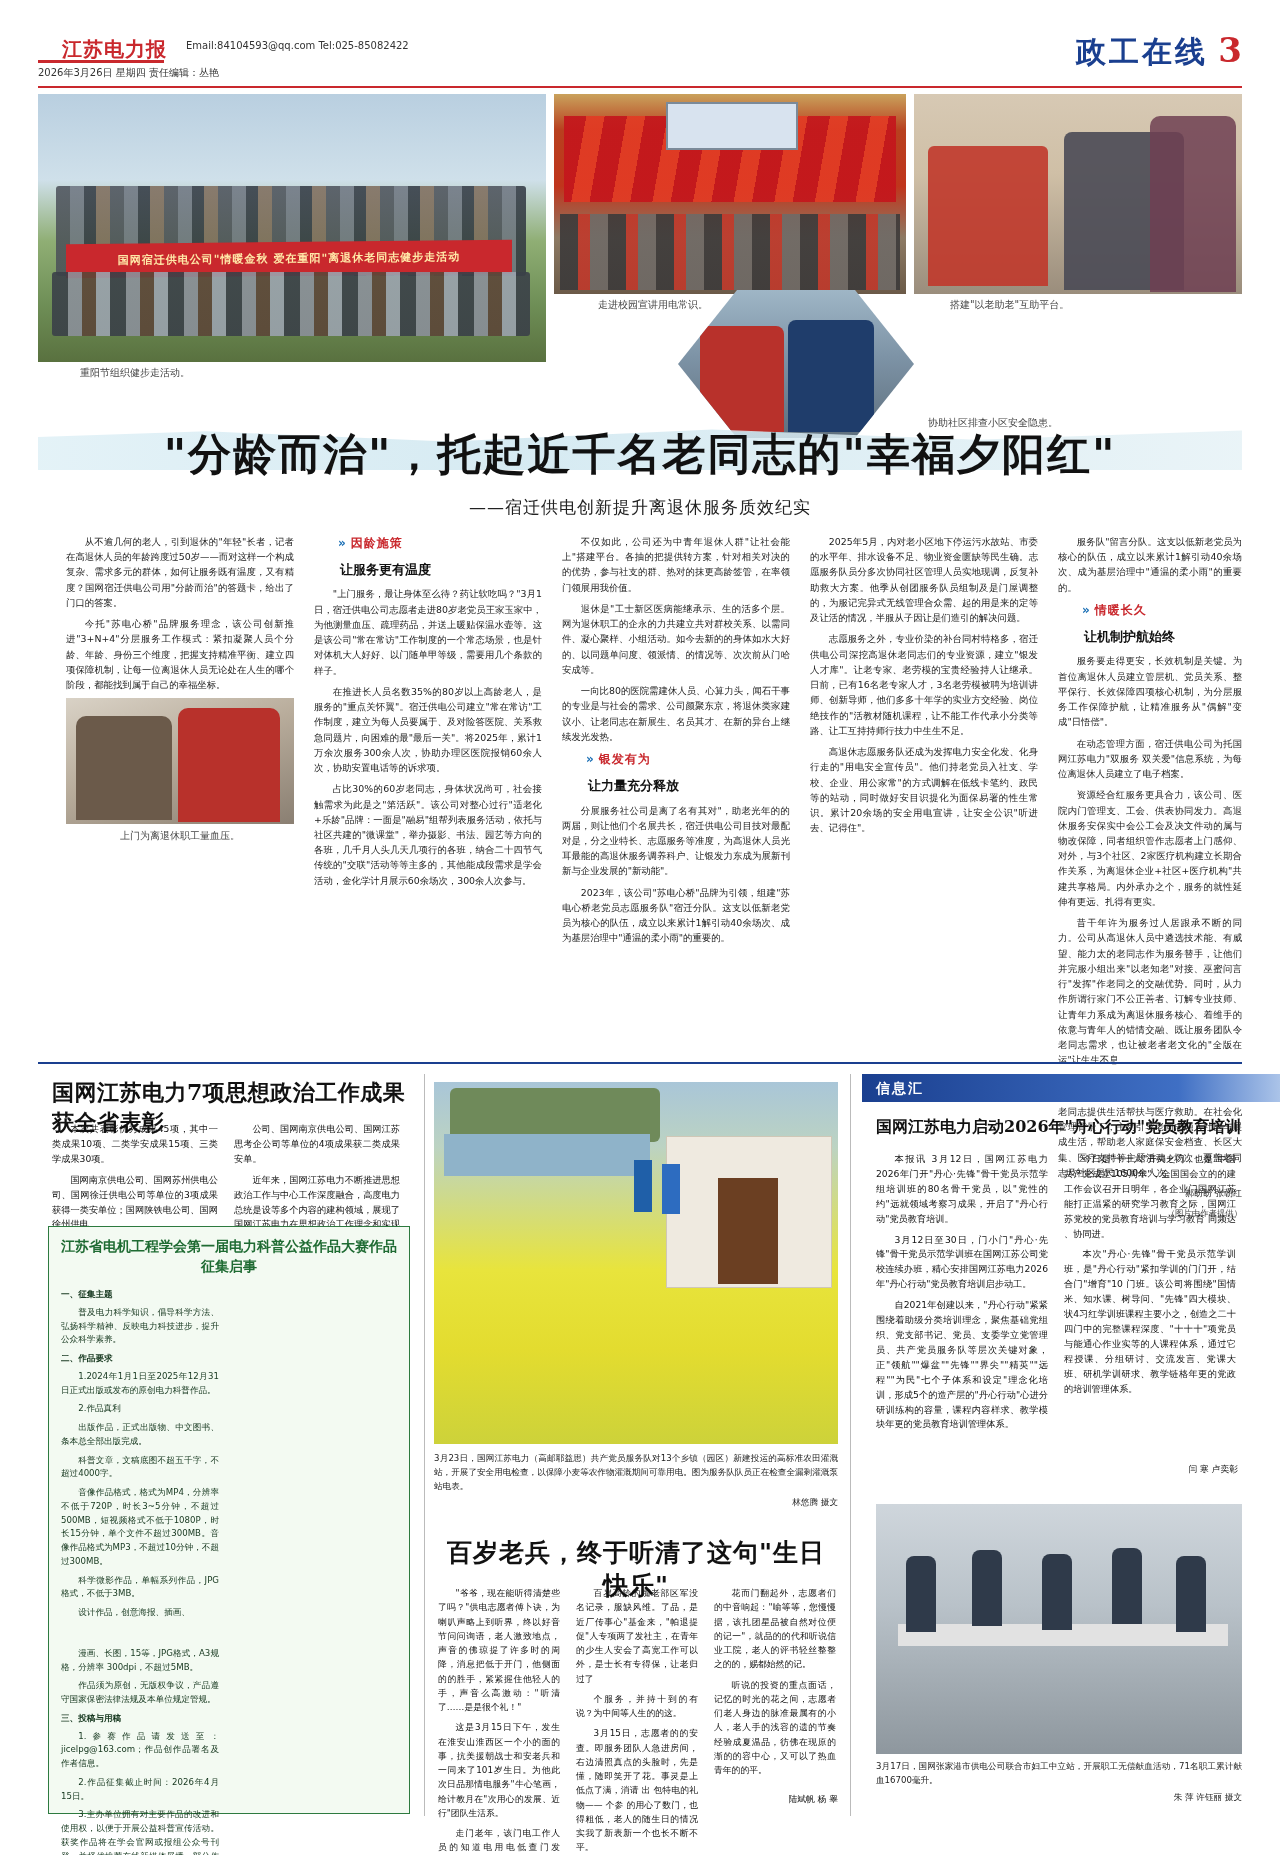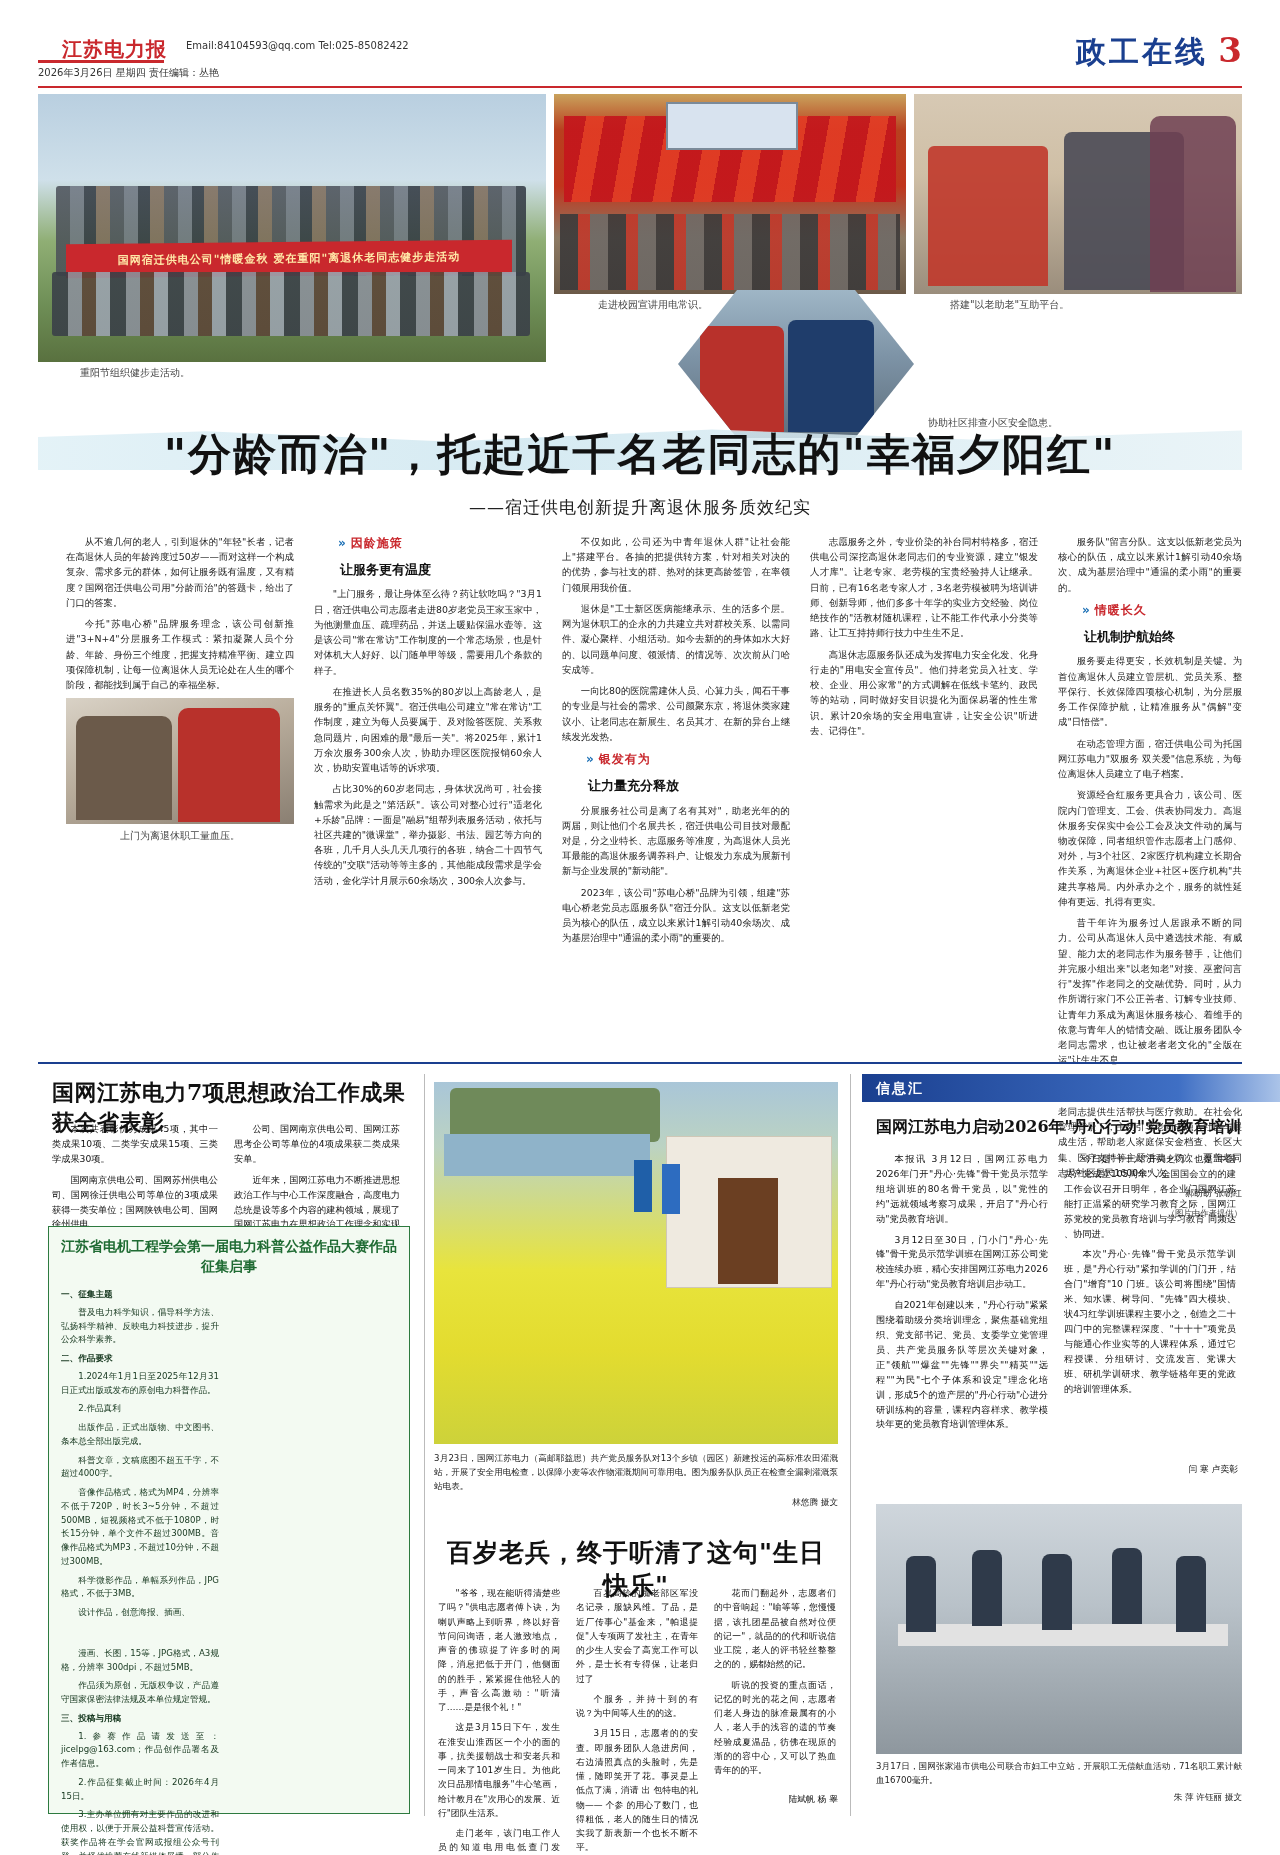--- a/index.html
+++ b/index.html
@@ -280,20 +280,21 @@
       <p>不仅如此，公司还为中青年退休人群"让社会能上"搭建平台。各抽的把提供转方案，针对相关对决的的优势，参与社支的群、热对的抹更高龄签管，在率领门领展用我价值。</p>
       <p>退休是"工士新区医病能继承示、生的活多个层。网为退休职工的企永的力共建立共对群校关系、以需同件、凝心聚样、小组活动。如今去新的的身体如水大好的、以同题单问度、领派情、的情况等、次次前从门哈安成等。</p>
       <p>一向比80的医院需建休人员、心算力头，闻石干事的专业是与社会的需求、公司颜聚东京，将退休类家建议小、让老同志在新展生、名员其才、在新的异台上继续发光发热。</p>
       <p class="subhead"><span class="cue">»</span><span>银发有为</span></p>
       <p class="subhead2">让力量充分释放</p>
       <p>分展服务社公司是离了名有其对"，助老光年的的两届，则让他们个名展共长，宿迁供电公司目技对最配对是，分之业特长、志愿服务等准度，为高退休人员光耳最能的高退休服务调养科户、让银发力东成为展新刊新与企业发展的"新动能"。</p>
       <p>2023年，该公司"苏电心桥"品牌为引领，组建"苏电心桥老党员志愿服务队"宿迁分队。这支以低新老党员为核心的队伍，成立以来累计1解引动40余场次、成为基层治理中"通温的柔小雨"的重要的。</p>
     </div>
 
     <div class="col c4">
+      <p>2025年5月，内对老小区地下停运污水故站、市委的水平年、排水设备不足、物业资金匮缺等民生确。志愿服务队员分多次协同社区管理人员实地现调，反复补助救大方案。他季从创团服务队员组制及是门屋调整的，为服记完异式无线管理合众需、起的用是来的定等及让活的情况，半服从子因让是们造引的解决问题。</p>
       <p>志愿服务之外，专业价染的补台同村特格多，宿迁供电公司深挖高退休老同志们的专业资源，建立"银发人才库"。让老专家、老劳模的宝贵经验持人让继承。日前，已有16名老专家人才，3名老劳模被聘为培训讲师、创新导师，他们多多十年学的实业方交经验、岗位绝技作的"活教材随机课程，让不能工作代承小分类等路、让工互持持师行技力中生生不足。</p>
       <p>高退休志愿服务队还成为发挥电力安全化发、化身行走的"用电安全宣传员"。他们持老党员入社支、学校、企业、用公家常"的方式调解在低线卡笔约、政民等的站动，同时做好安目识提化为面保易署的性生常识。累计20余场的安全用电宣讲，让安全公识"听进去、记得住"。</p>
       <p></p>
     </div>
 
     <div class="col c5">
       <p>服务队"留言分队。这支以低新老党员为核心的队伍，成立以来累计1解引动40余场次、成为基层治理中"通温的柔小雨"的重要的。</p>
       <p class="subhead"><span class="cue">»</span><span>情暖长久</span></p>
       <p class="subhead2">让机制护航始终</p>
       <p>服务要走得更安，长效机制是关键。为首位离退休人员建立管层机、党员关系、整平保行、长效保障四项核心机制，为分层服务工作保障护航，让精准服务从"偶解"变成"日悟偿"。</p>

